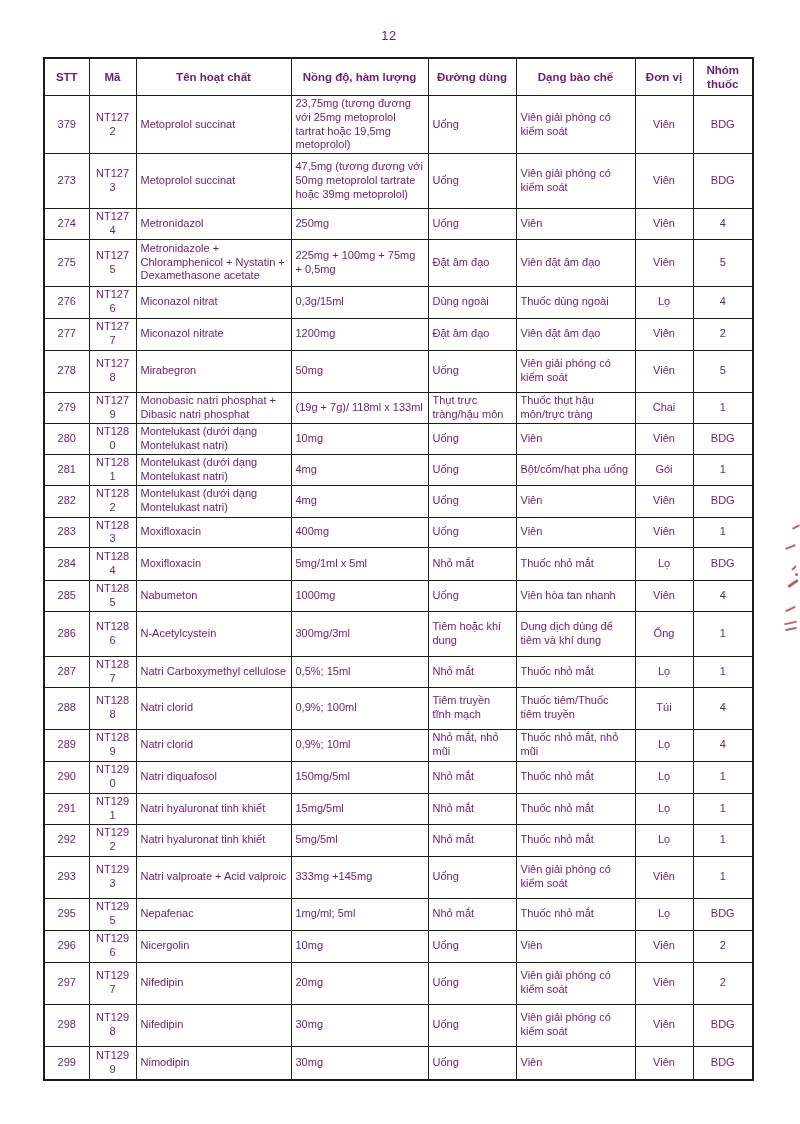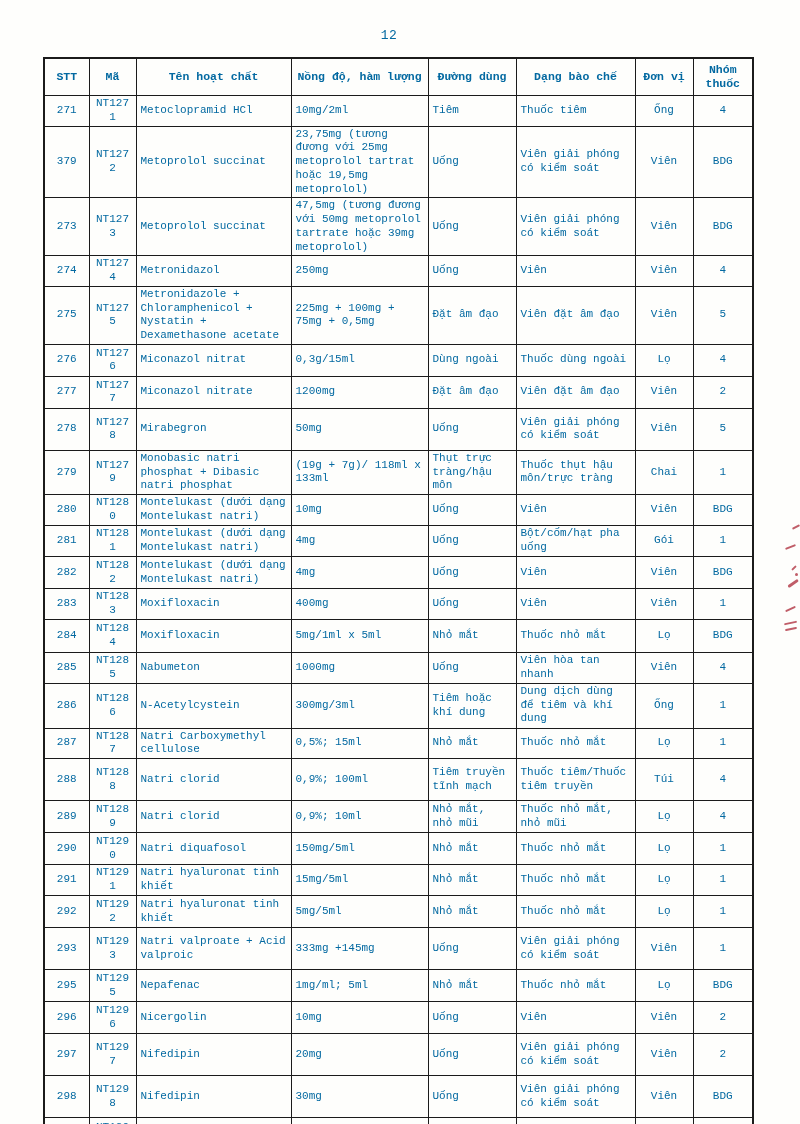--- a/index.html
+++ b/index.html
@@ -2,22 +2,22 @@
 <html><head>
 <meta charset="utf-8">
 <style>
   html, body { margin: 0; padding: 0; background: #ffffff; }
   .page {
     position: relative;
     width: 800px;
     height: 1124px;
     background: #fefefc;
     overflow: hidden;
-    font-family: Liberation Mono, monospace;
-    color: #0369a1;
+    font-family: Liberation Sans, sans-serif;
+    color: #701a75;
   }
   .page-number {
     position: absolute;
     top: 28px;
     left: 0;
     width: 778px;
     text-align: center;
     font-size: 13px;
     letter-spacing: 0.5px;
   }
@@ -78,30 +78,20 @@
         <th>Mã</th>
         <th>Tên hoạt chất</th>
         <th>Nồng độ, hàm lượng</th>
         <th>Đường dùng</th>
         <th>Dạng bào chế</th>
         <th>Đơn vị</th>
         <th>Nhóm thuốc</th>
       </tr>
     </thead>
     <tbody id="table-body">
-        <tr style="height: 16px;">
-          <td class="ta-c">271</td>
-          <td class="ta-c">NT1271</td>
-          <td>Metoclopramid HCl</td>
-          <td>10mg/2ml</td>
-          <td>Tiêm</td>
-          <td>Thuốc tiêm</td>
-          <td class="ta-c">Ống</td>
-          <td class="ta-c">4</td>
-        </tr>
         <tr style="height: 58px;">
           <td class="ta-c">379</td>
           <td class="ta-c">NT1272</td>
           <td>Metoprolol succinat</td>
           <td>23,75mg (tương đương với 25mg metoprolol tartrat hoặc 19,5mg metoprolol)</td>
           <td>Uống</td>
           <td>Viên giải phóng có kiểm soát</td>
           <td class="ta-c">Viên</td>
           <td class="ta-c">BDG</td>
         </tr>

